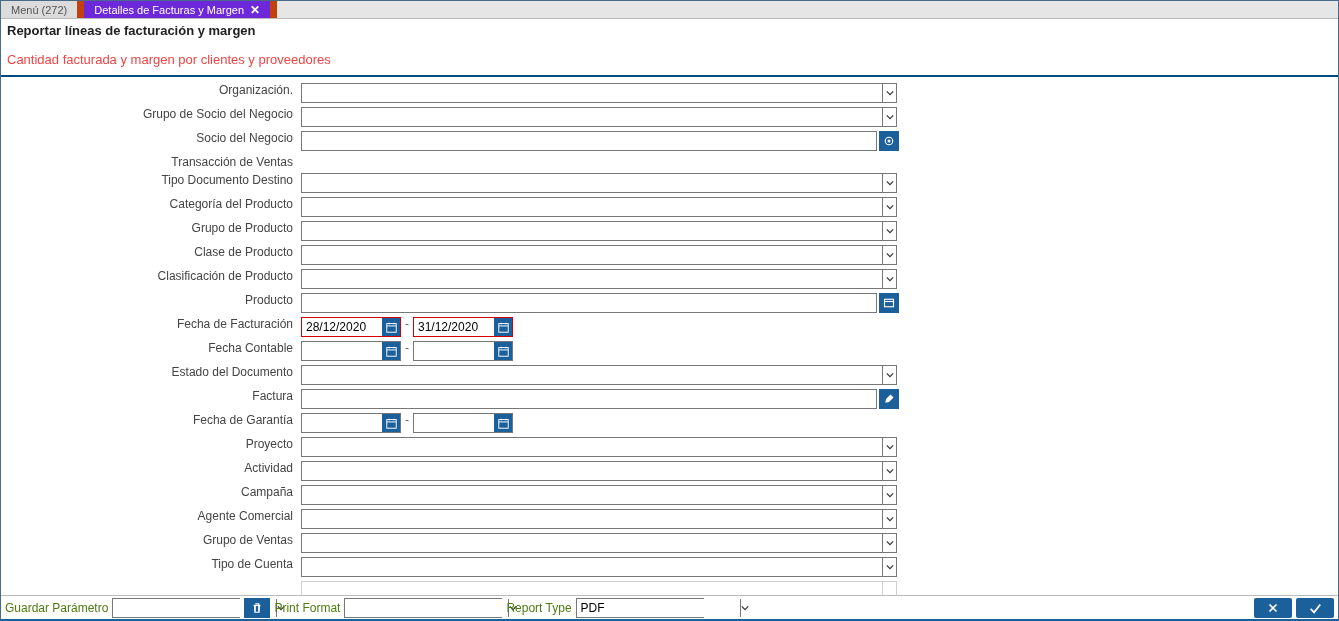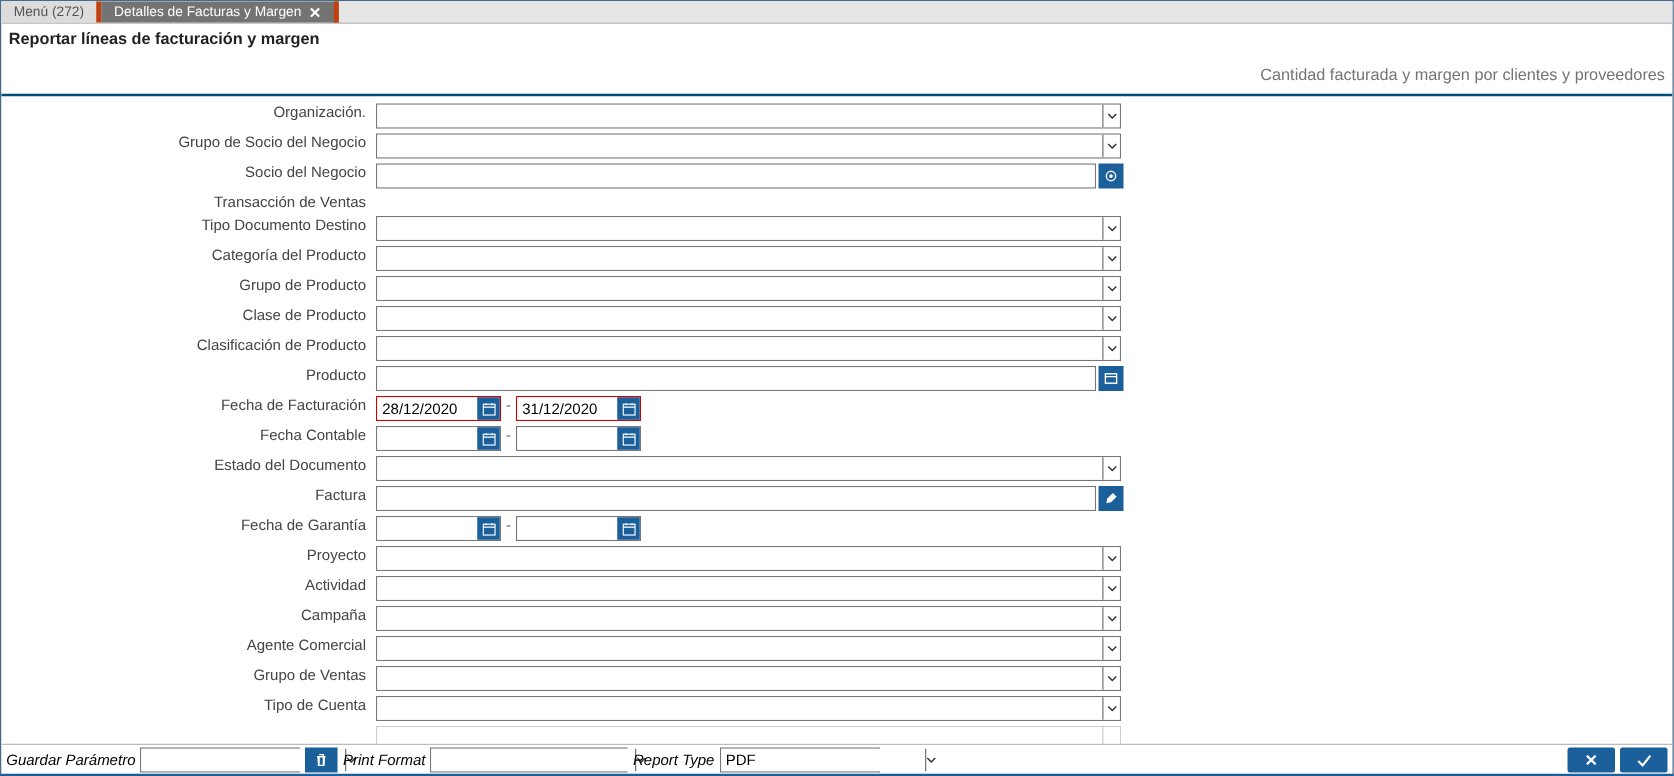--- a/index.html
+++ b/index.html
@@ -1,29 +1,29 @@
 <!DOCTYPE html>
 <html><head>
 <meta charset="utf-8">
 <style>
   * { box-sizing: border-box; margin: 0; padding: 0; }
   html, body { width: 1339px; height: 621px; font-family: Arial, Helvetica, sans-serif; font-size: 12px; color: #333; overflow: hidden; }
   body { display: flex; flex-direction: column; border: 1px solid #4a6a8a; border-bottom: 2px solid #1b5f9b; }
 
   
   .tabstrip { height: 18px; background: #e6e6e6; display: flex; align-items: stretch; border-bottom: 1px solid #bbb; font-size: 11px; }
-  .tab { display: flex; align-items: center; padding: 0 10px; border-right: 4px solid #c2410c; cursor: pointer; }
+  .tab { display: flex; align-items: center; padding: 0 10px; border-right: 7px solid #c2410c; cursor: pointer; }
   .tab.menu { background: #dcdcdc; color: #555; }
-  .tab.active { background: #737373; color: #fff; }
+  .tab.active { background: #6d28d9; color: #fff; }
   .tab .close { margin-left: 6px; font-weight: bold; font-size: 12px; }
 
   
   .header { border-bottom: 2px solid #004b7a; padding: 4px 6px 8px 6px; }
   .header h1 { font-size: 13px; font-weight: bold; color: #222; margin-bottom: 14px; }
-  .header .sub { font-size: 13px; color: #737373; text-align: right; }
+  .header .sub { font-size: 13px; color: #ef4444; }
 
   
   .formwrap { flex: 1; overflow-y: scroll; padding: 6px 0 0 0; }
   .row { display: flex; align-items: flex-start; margin-bottom: 4px; }
   .lbl { width: 300px; padding-right: 8px; text-align: right; color: #444; white-space: nowrap; }
   .combo, .txt { height: 20px; border: 1px solid #777; background: #fff; }
   .combo { display: flex; }
   .combo input { flex: 1; border: none; padding: 0 4px; font-size: 12px; outline: none; }
   .caret { width: 14px; border-left: 1px solid #777; background: #fff; display: flex; align-items: center; justify-content: center; cursor: pointer; }
   .caret svg { width: 8px; height: 8px; }
@@ -37,21 +37,21 @@
   .date .cal { width: 18px; background: #1b5f9b; display: flex; align-items: center; justify-content: center; cursor: pointer; }
   .date .cal svg { width: 11px; height: 11px; }
   .dash { padding: 0 4px; color: #666; }
 
   
   .formwrap::-webkit-scrollbar { width: 14px; background: #f1f1f1; }
   .formwrap::-webkit-scrollbar-thumb { background: #c1c1c1; }
 
   
   .footer { height: 24px; border-top: 1px solid #bbb; display: flex; align-items: center; padding: 2px 4px; gap: 4px; }
-  .footer .flbl { color: #000000; white-space: nowrap; font-style: italic; }
+  .footer .flbl { color: #4d7c0f; white-space: nowrap; }
   .footer .combo { height: 20px; }
   .footer .combo.p1 { width: 128px; }
   .footer .combo.p2 { width: 158px; }
   .footer .combo.p3 { width: 128px; }
   .trash { width: 26px; height: 20px; background: #1b5f9b; display: flex; align-items: center; justify-content: center; cursor: pointer; }
   .trash svg { width: 12px; height: 12px; }
   .spacer { flex: 1; }
   .act { width: 38px; height: 20px; background: #1b5f9b; display: flex; align-items: center; justify-content: center; cursor: pointer; border-radius: 2px; }
   .act svg { width: 14px; height: 14px; stroke: #fff; stroke-width: 2; fill: none; }
 </style>

